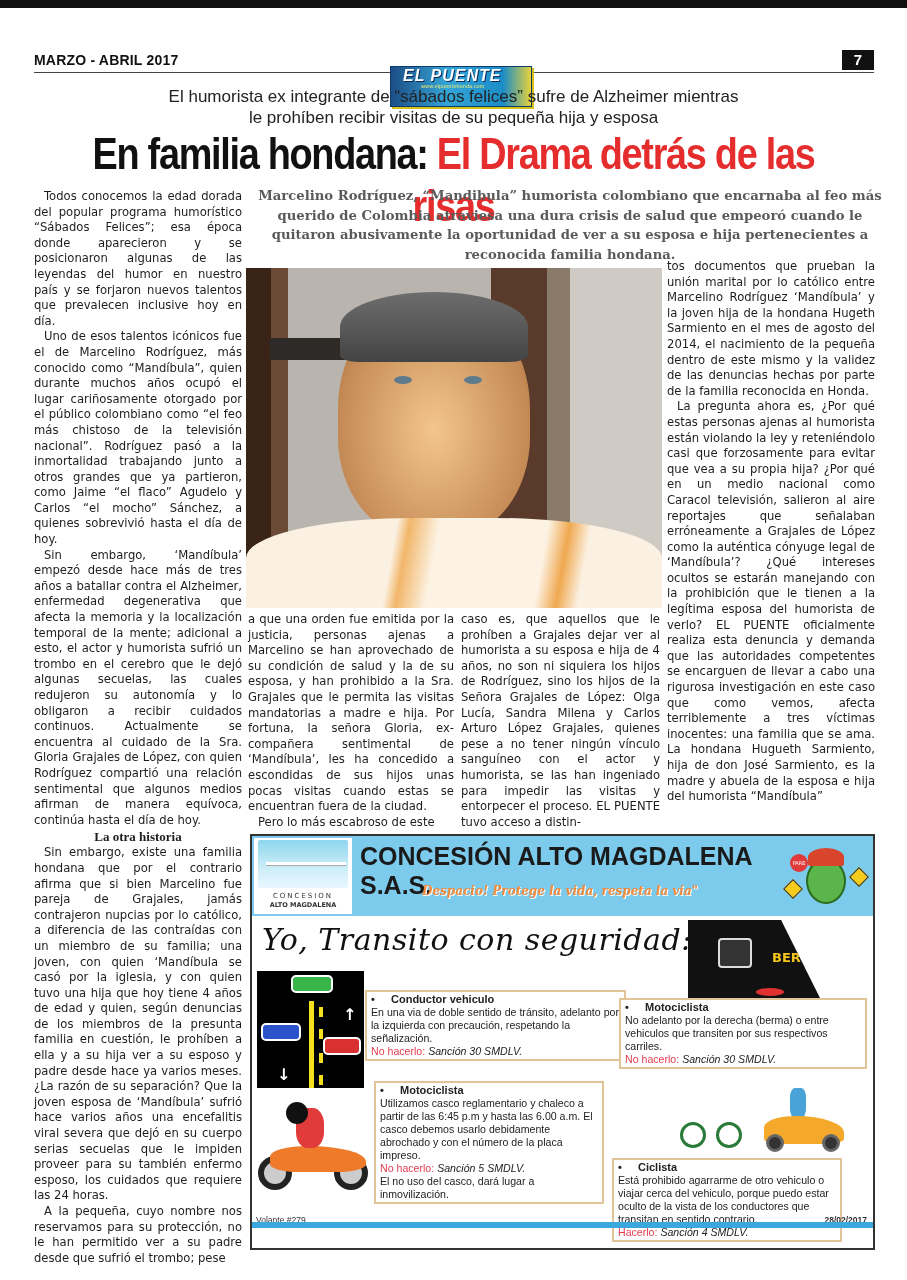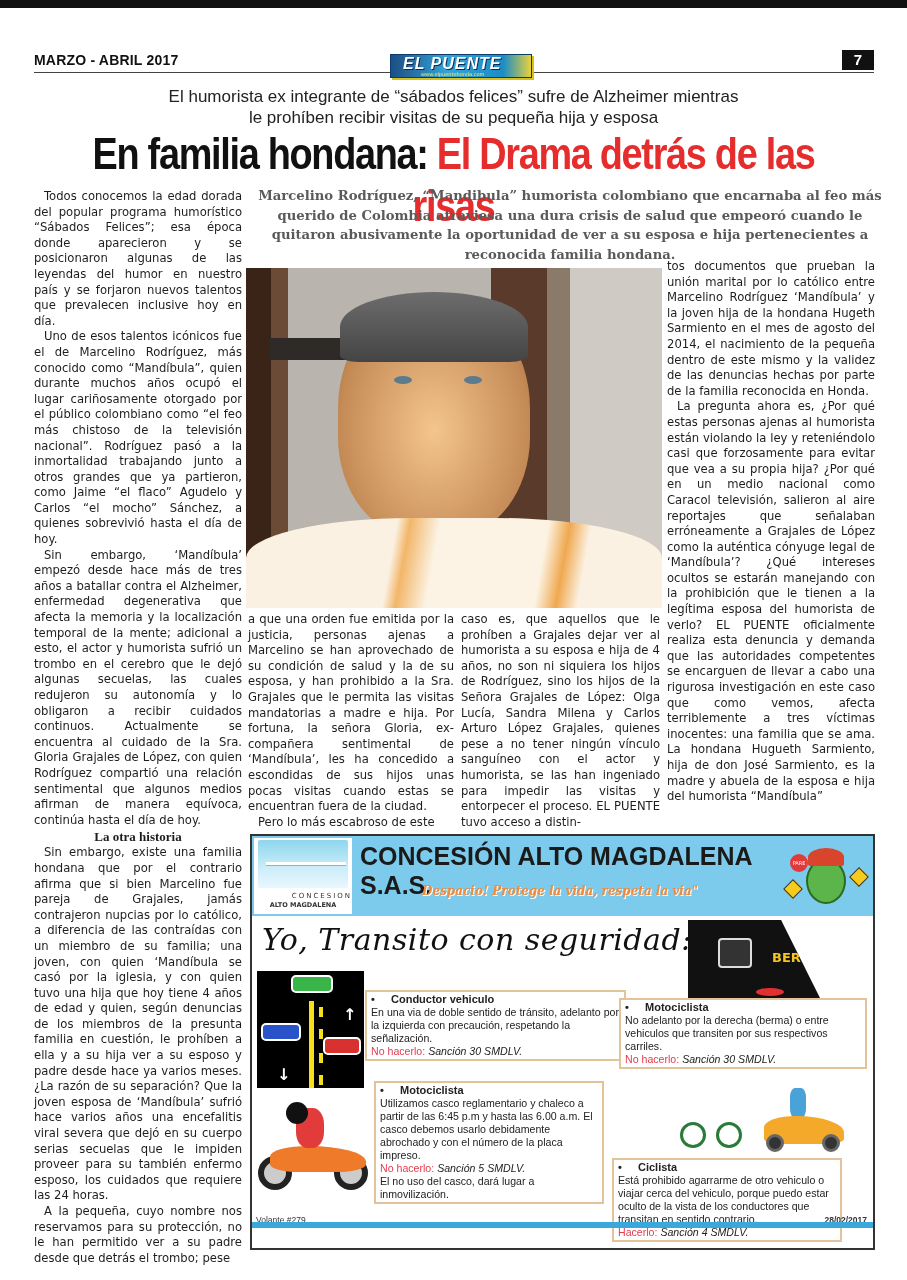--- a/index.html
+++ b/index.html
@@ -2,21 +2,21 @@
 <html><head>
 <meta charset="utf-8">
 <style>
 *{box-sizing:border-box;margin:0;padding:0}
 html,body{width:907px;height:1280px;background:#fff;overflow:hidden}
 body{position:relative;font-family:"DejaVu Sans",sans-serif;color:#1a1a1a}
 .topbar{position:absolute;left:0;top:0;width:907px;height:8px;background:#111}
 .header{position:absolute;left:34px;top:50px;width:840px;height:24px}
 .hdr-date{position:absolute;left:0;top:2px;font-family:"Liberation Sans",sans-serif;font-weight:bold;font-size:14px;letter-spacing:.2px;color:#111}
 .hdr-line{position:absolute;left:0;top:22px;width:840px;height:1px;background:#444}
-.logo{position:absolute;left:356px;top:4px;width:142px;height:24px;background:linear-gradient(90deg,#1c4e86,#34a4d6 40%,#1b8cc7 80%,#e7d23a);border:1px solid #0e3c6a;box-shadow:2px 2px 0 #d6c11a}
+.logo{position:absolute;left:356px;top:16px;width:142px;height:41px;background:linear-gradient(90deg,#1c4e86,#34a4d6 40%,#1b8cc7 80%,#e7d23a);border:1px solid #0e3c6a;box-shadow:2px 2px 0 #d6c11a}
 .logo-text{position:absolute;left:12px;top:0;font-family:"Liberation Sans",sans-serif;font-weight:bold;font-style:italic;font-size:16px;color:#fff;text-shadow:1px 1px 0 #0b2a55;letter-spacing:1px}
 .logo-sub{position:absolute;left:30px;top:16px;font-size:5px;color:#f7ef6a}
 .pagenum{position:absolute;right:0;top:0;width:32px;height:20px;background:#111;color:#fff;font-family:"Liberation Sans",sans-serif;font-weight:bold;font-size:15px;text-align:center;line-height:20px}
 .kicker{position:absolute;left:0;width:907px;text-align:center;font-family:"Liberation Sans",sans-serif;font-size:17px;color:#222;line-height:21px}
 .kicker.k1{top:86px}.kicker.k2{top:107px}
 .headline{position:absolute;left:0;top:128px;width:907px;text-align:center;font-family:"Liberation Sans",sans-serif;font-weight:bold;font-size:44px;line-height:52px;letter-spacing:-1.5px;transform:scaleX(.86);transform-origin:center}
 .hl-black{color:#111}.hl-red{color:#e52d2d}
 .deck{position:absolute;left:250px;top:186px;width:640px;text-align:center;font-family:"DejaVu Serif",serif;font-weight:bold;font-size:13.2px;line-height:19.5px;color:#5a5a5a}
 .col{position:absolute;font-family:"DejaVu Sans",sans-serif;font-size:11.6px;line-height:15.6px;color:#1d1d1d;text-align:justify;hyphens:none}
 .col p{text-indent:10px}
@@ -32,21 +32,21 @@
 .photo .head{position:absolute;left:92px;top:30px;width:192px;height:240px;border-radius:46% 46% 42% 42%;background:radial-gradient(ellipse at 50% 55%,#f4c58e,#c48a55 70%,#8d5b33)}
 .photo .hair{position:absolute;left:94px;top:24px;width:188px;height:70px;border-radius:50% 50% 10% 10%;background:linear-gradient(#6d6d6d,#444)}
 .photo .eye{position:absolute;top:108px;width:18px;height:8px;border-radius:50%;background:#5d7b8c}
 .photo .e1{left:148px}.photo .e2{left:218px}
 .photo .shirt{position:absolute;left:0;top:250px;width:416px;height:100px;background:linear-gradient(100deg,#fbf1e2 0 35%,#f2b66a 38%,#fcf3e4 45% 70%,#f0a850 75%,#fbf1e2 80%);border-radius:40% 40% 0 0}
 .ad{position:absolute;left:250px;top:834px;width:625px;height:416px;border:2px solid #333;background:#fff;overflow:hidden}
 .ad-top{position:absolute;left:0;top:0;width:621px;height:80px;background:#7dcbec}
 .ad-logo{position:absolute;left:2px;top:2px;width:98px;height:76px;background:#fff}
 .ad-logo .pic{position:absolute;left:4px;top:2px;width:90px;height:48px;background:linear-gradient(#8ed6ee,#cdeef8 60%,#e9f7ff);border-radius:2px}
 .ad-logo .bridge{position:absolute;left:8px;top:22px;width:80px;height:4px;background:#fff;border-bottom:1px solid #aaa}
-.ad-logo .t1{position:absolute;left:0;top:54px;width:98px;text-align:right;font-size:7px;letter-spacing:2px;color:#333}
+.ad-logo .t1{position:absolute;left:0;top:54px;width:98px;text-align:center;font-size:7px;letter-spacing:2px;color:#333}
 .ad-logo .t2{position:absolute;left:0;top:63px;width:98px;text-align:center;font-size:6.5px;font-weight:bold;color:#333}
 .ad-title{position:absolute;left:108px;top:6px;width:400px;text-align:left;font-family:"Liberation Sans",sans-serif;font-weight:bold;font-size:25px;color:#1a1a1a}
 .ad-slogan{position:absolute;left:108px;top:48px;width:400px;text-align:center;font-family:"DejaVu Serif",serif;font-style:italic;font-weight:bold;font-size:12px;color:#f08a3c;text-shadow:1px 1px 0 #fff}
 .mascot{position:absolute;left:530px;top:4px;width:86px;height:74px}
 .mascot .body{position:absolute;left:24px;top:18px;width:40px;height:46px;border-radius:50%;background:#5bb54a;border:2px solid #2b6a1f}
 .mascot .hat{position:absolute;left:26px;top:8px;width:36px;height:18px;border-radius:50% 50% 10% 10%;background:#d8442c}
 .mascot .stop{position:absolute;left:8px;top:14px;width:18px;height:18px;border-radius:50%;background:#e03a3a;color:#fff;font-size:5px;text-align:center;line-height:18px}
 .mascot .sign{position:absolute;width:14px;height:14px;background:#f5cb1c;border:1px solid #333;transform:rotate(45deg)}
 .ad-script{position:absolute;left:10px;top:86px;font-family:"DejaVu Serif",serif;font-style:italic;font-size:30px;color:#111;letter-spacing:.5px}
 .road1{position:absolute;left:5px;top:135px;width:107px;height:117px;background:#000}
@@ -108,21 +108,21 @@
 </h1>
 
 <div class="deck">Marcelino Rodríguez, “Mandibula” humorista colombiano que encarnaba al feo más querido de Colombia atraviesa una dura crisis de salud que empeoró cuando le quitaron abusivamente la oportunidad de ver a su esposa e hija pertenecientes a reconocida familia hondana.</div>
 
 <div class="col c1">
   <p>Todos conocemos la edad dorada del popular programa humorístico “Sábados Felices”; esa época donde aparecieron y se posicionaron algunas de las leyendas del humor en nuestro país y se forjaron nuevos talentos que prevalecen inclusive hoy en día.</p>
   <p>Uno de esos talentos icónicos fue el de Marcelino Rodríguez, más conocido como “Mandíbula”, quien durante muchos años ocupó el lugar cariñosamente otorgado por el público colombiano como “el feo más chistoso de la televisión nacional”. Rodríguez pasó a la inmortalidad trabajando junto a otros grandes que ya partieron, como Jaime “el flaco” Agudelo y Carlos “el mocho” Sánchez, a quienes sobrevivió hasta el día de hoy.</p>
   <p>Sin embargo, ‘Mandíbula’ empezó desde hace más de tres años a batallar contra el Alzheimer, enfermedad degenerativa que afecta la memoria y la localización temporal de la mente; adicional a esto, el actor y humorista sufrió un trombo en el cerebro que le dejó algunas secuelas, las cuales redujeron su autonomía y lo obligaron a recibir cuidados continuos. Actualmente se encuentra al cuidado de la Sra. Gloria Grajales de López, con quien Rodríguez compartió una relación sentimental que algunos medios afirman de manera equívoca, continúa hasta el día de hoy.</p>
   <div class="subhead">La otra historia</div>
   <p>Sin embargo, existe una familia hondana que por el contrario afirma que si bien Marcelino fue pareja de Grajales, jamás contrajeron nupcias por lo católico, a diferencia de las contraídas con un miembro de su familia; una joven, con quien ‘Mandíbula se casó por la iglesia, y con quien tuvo una hija que hoy tiene 4 años de edad y quien, según denuncias de los miembros de la presunta familia en cuestión, le prohíben a ella y a su hija ver a su esposo y padre desde hace ya varios meses. ¿La razón de su separación? Que la joven esposa de ‘Mandíbula’ sufrió hace varios años una encefalitis viral severa que dejó en su cuerpo serias secuelas que le impiden proveer para su también enfermo esposo, los cuidados que requiere las 24 horas.</p>
-  <p>A la pequeña, cuyo nombre nos reservamos para su protección, no le han permitido ver a su padre desde que  detrás el trombo; pese</p>
+  <p>A la pequeña, cuyo nombre nos reservamos para su protección, no le han permitido ver a su padre desde que  sufrió el trombo; pese</p>
 </div>
 
 <div class="photo">
   <div class="shelf"></div>
   <div class="door"></div>
   <div class="head"></div>
   <div class="hair"></div>
   <div class="eye e1"></div>
   <div class="eye e2"></div>
   <div class="shirt"></div>

